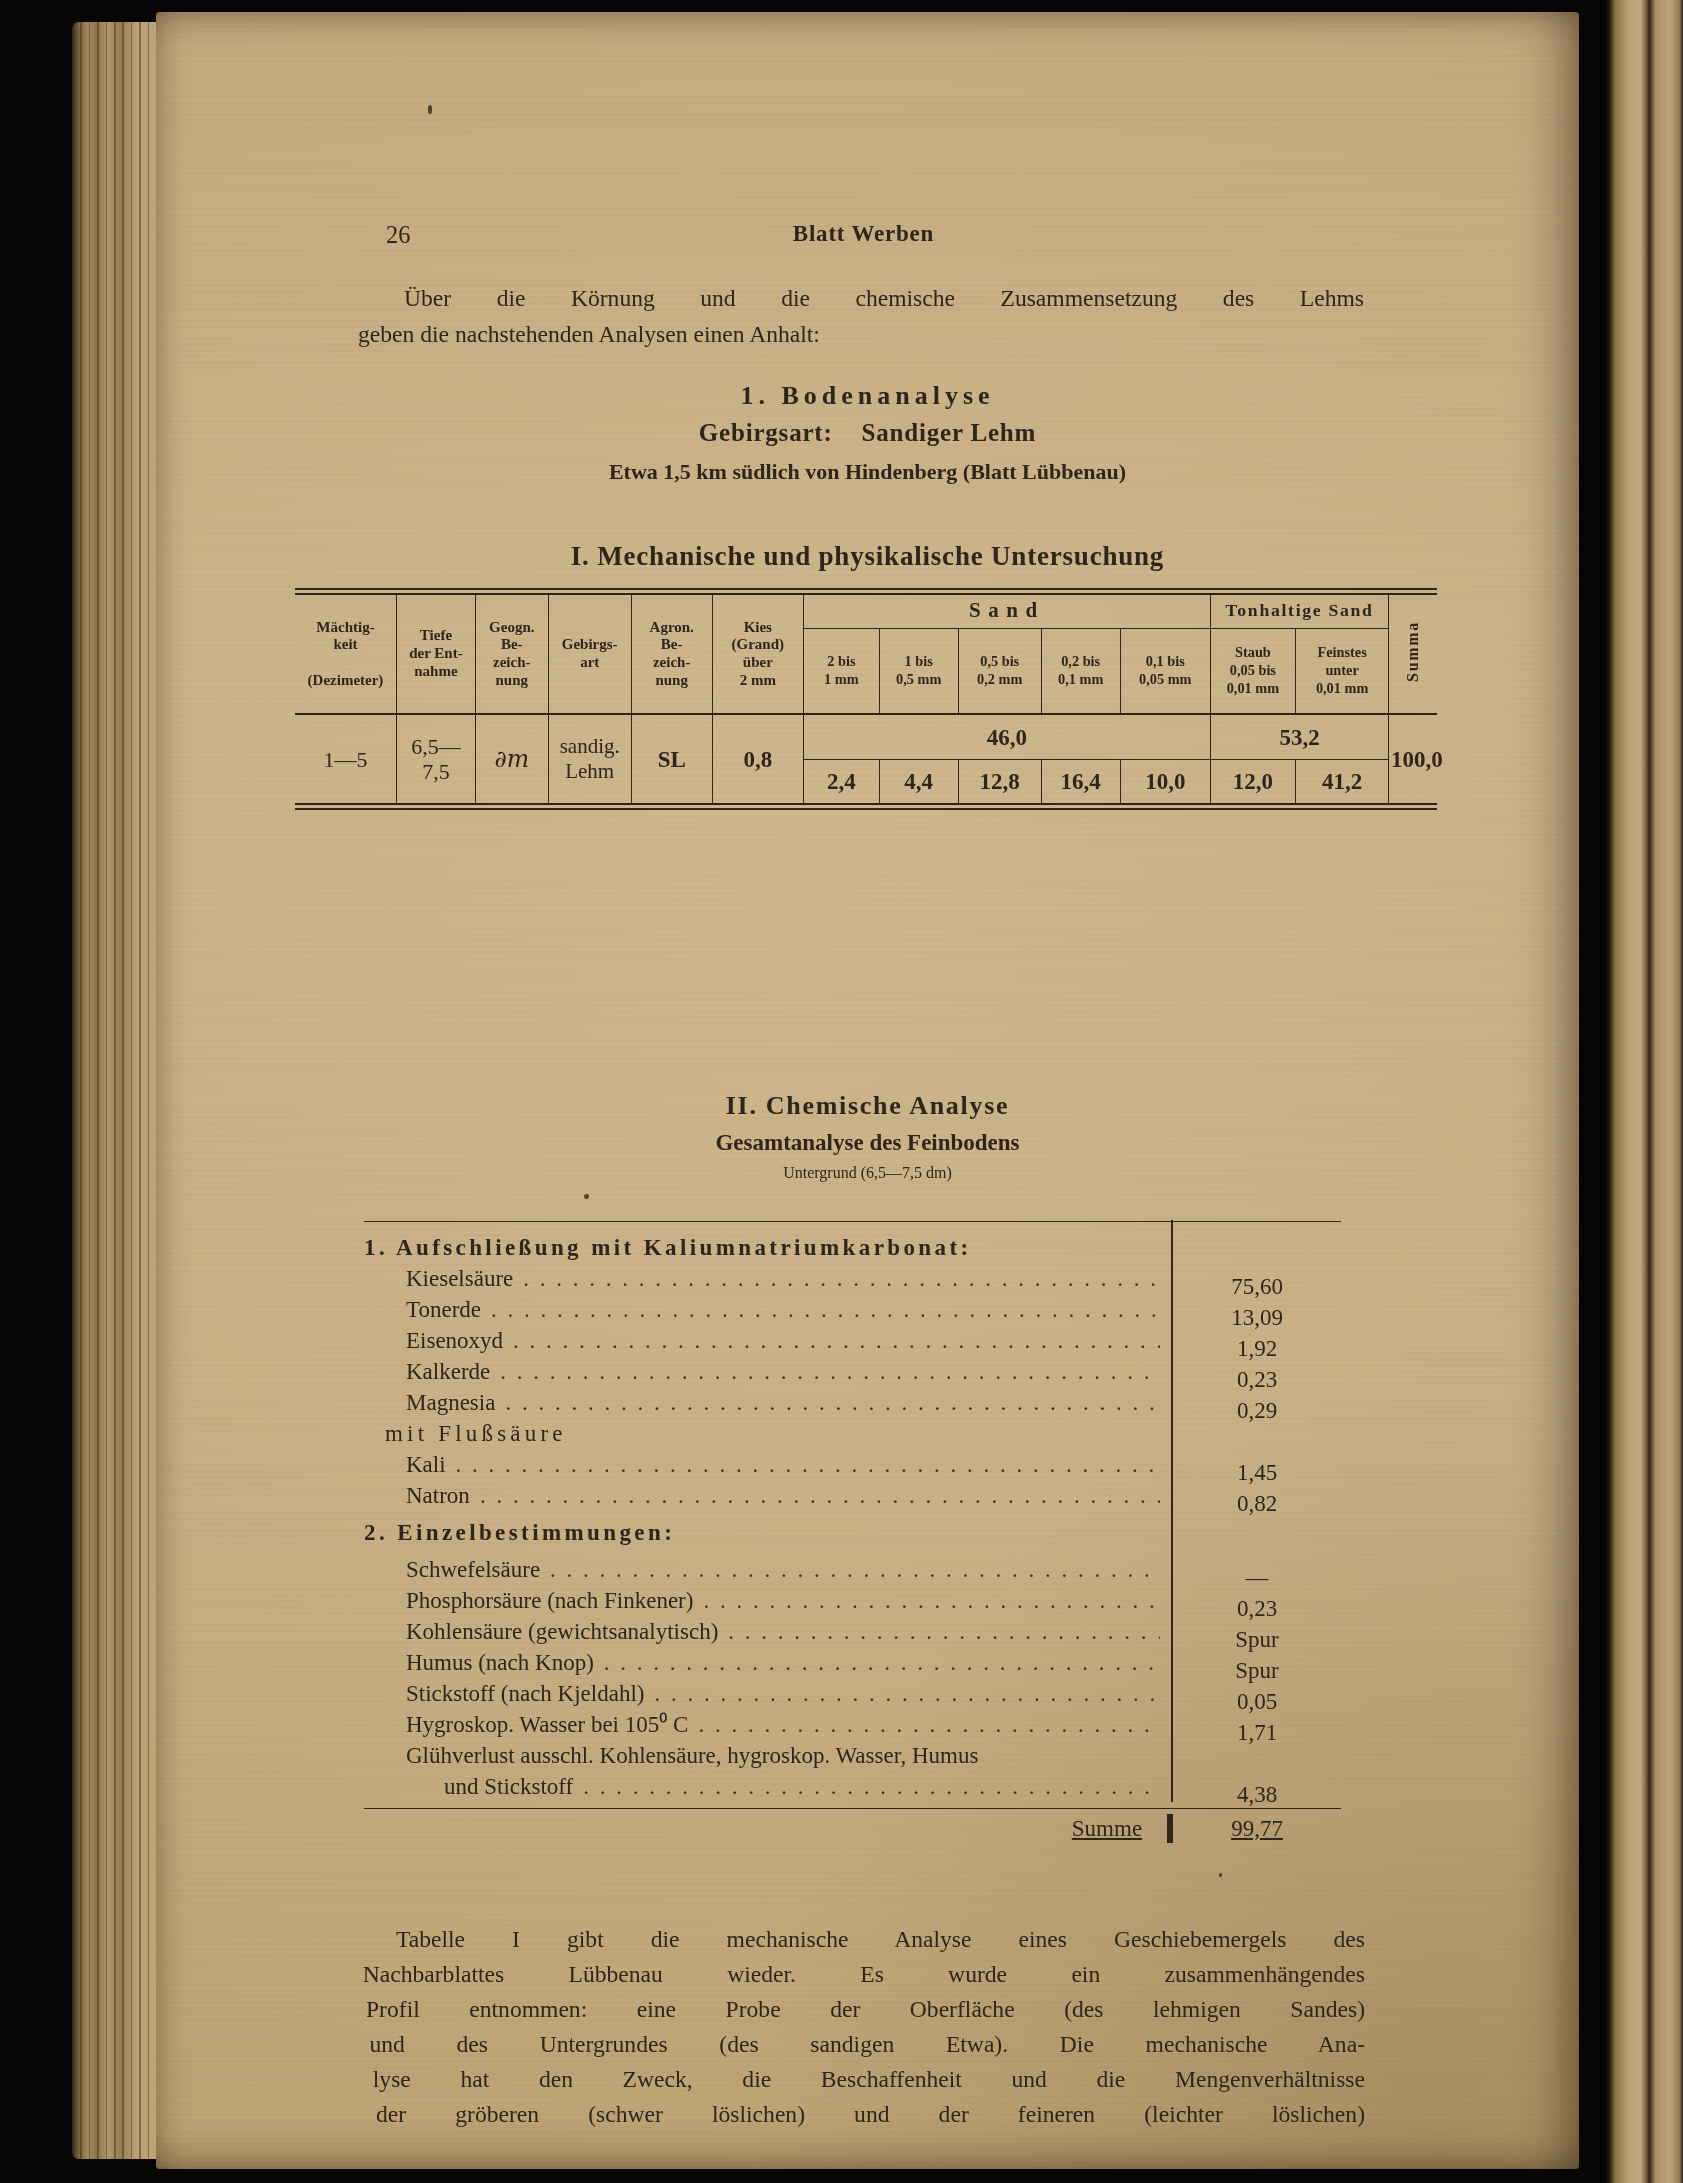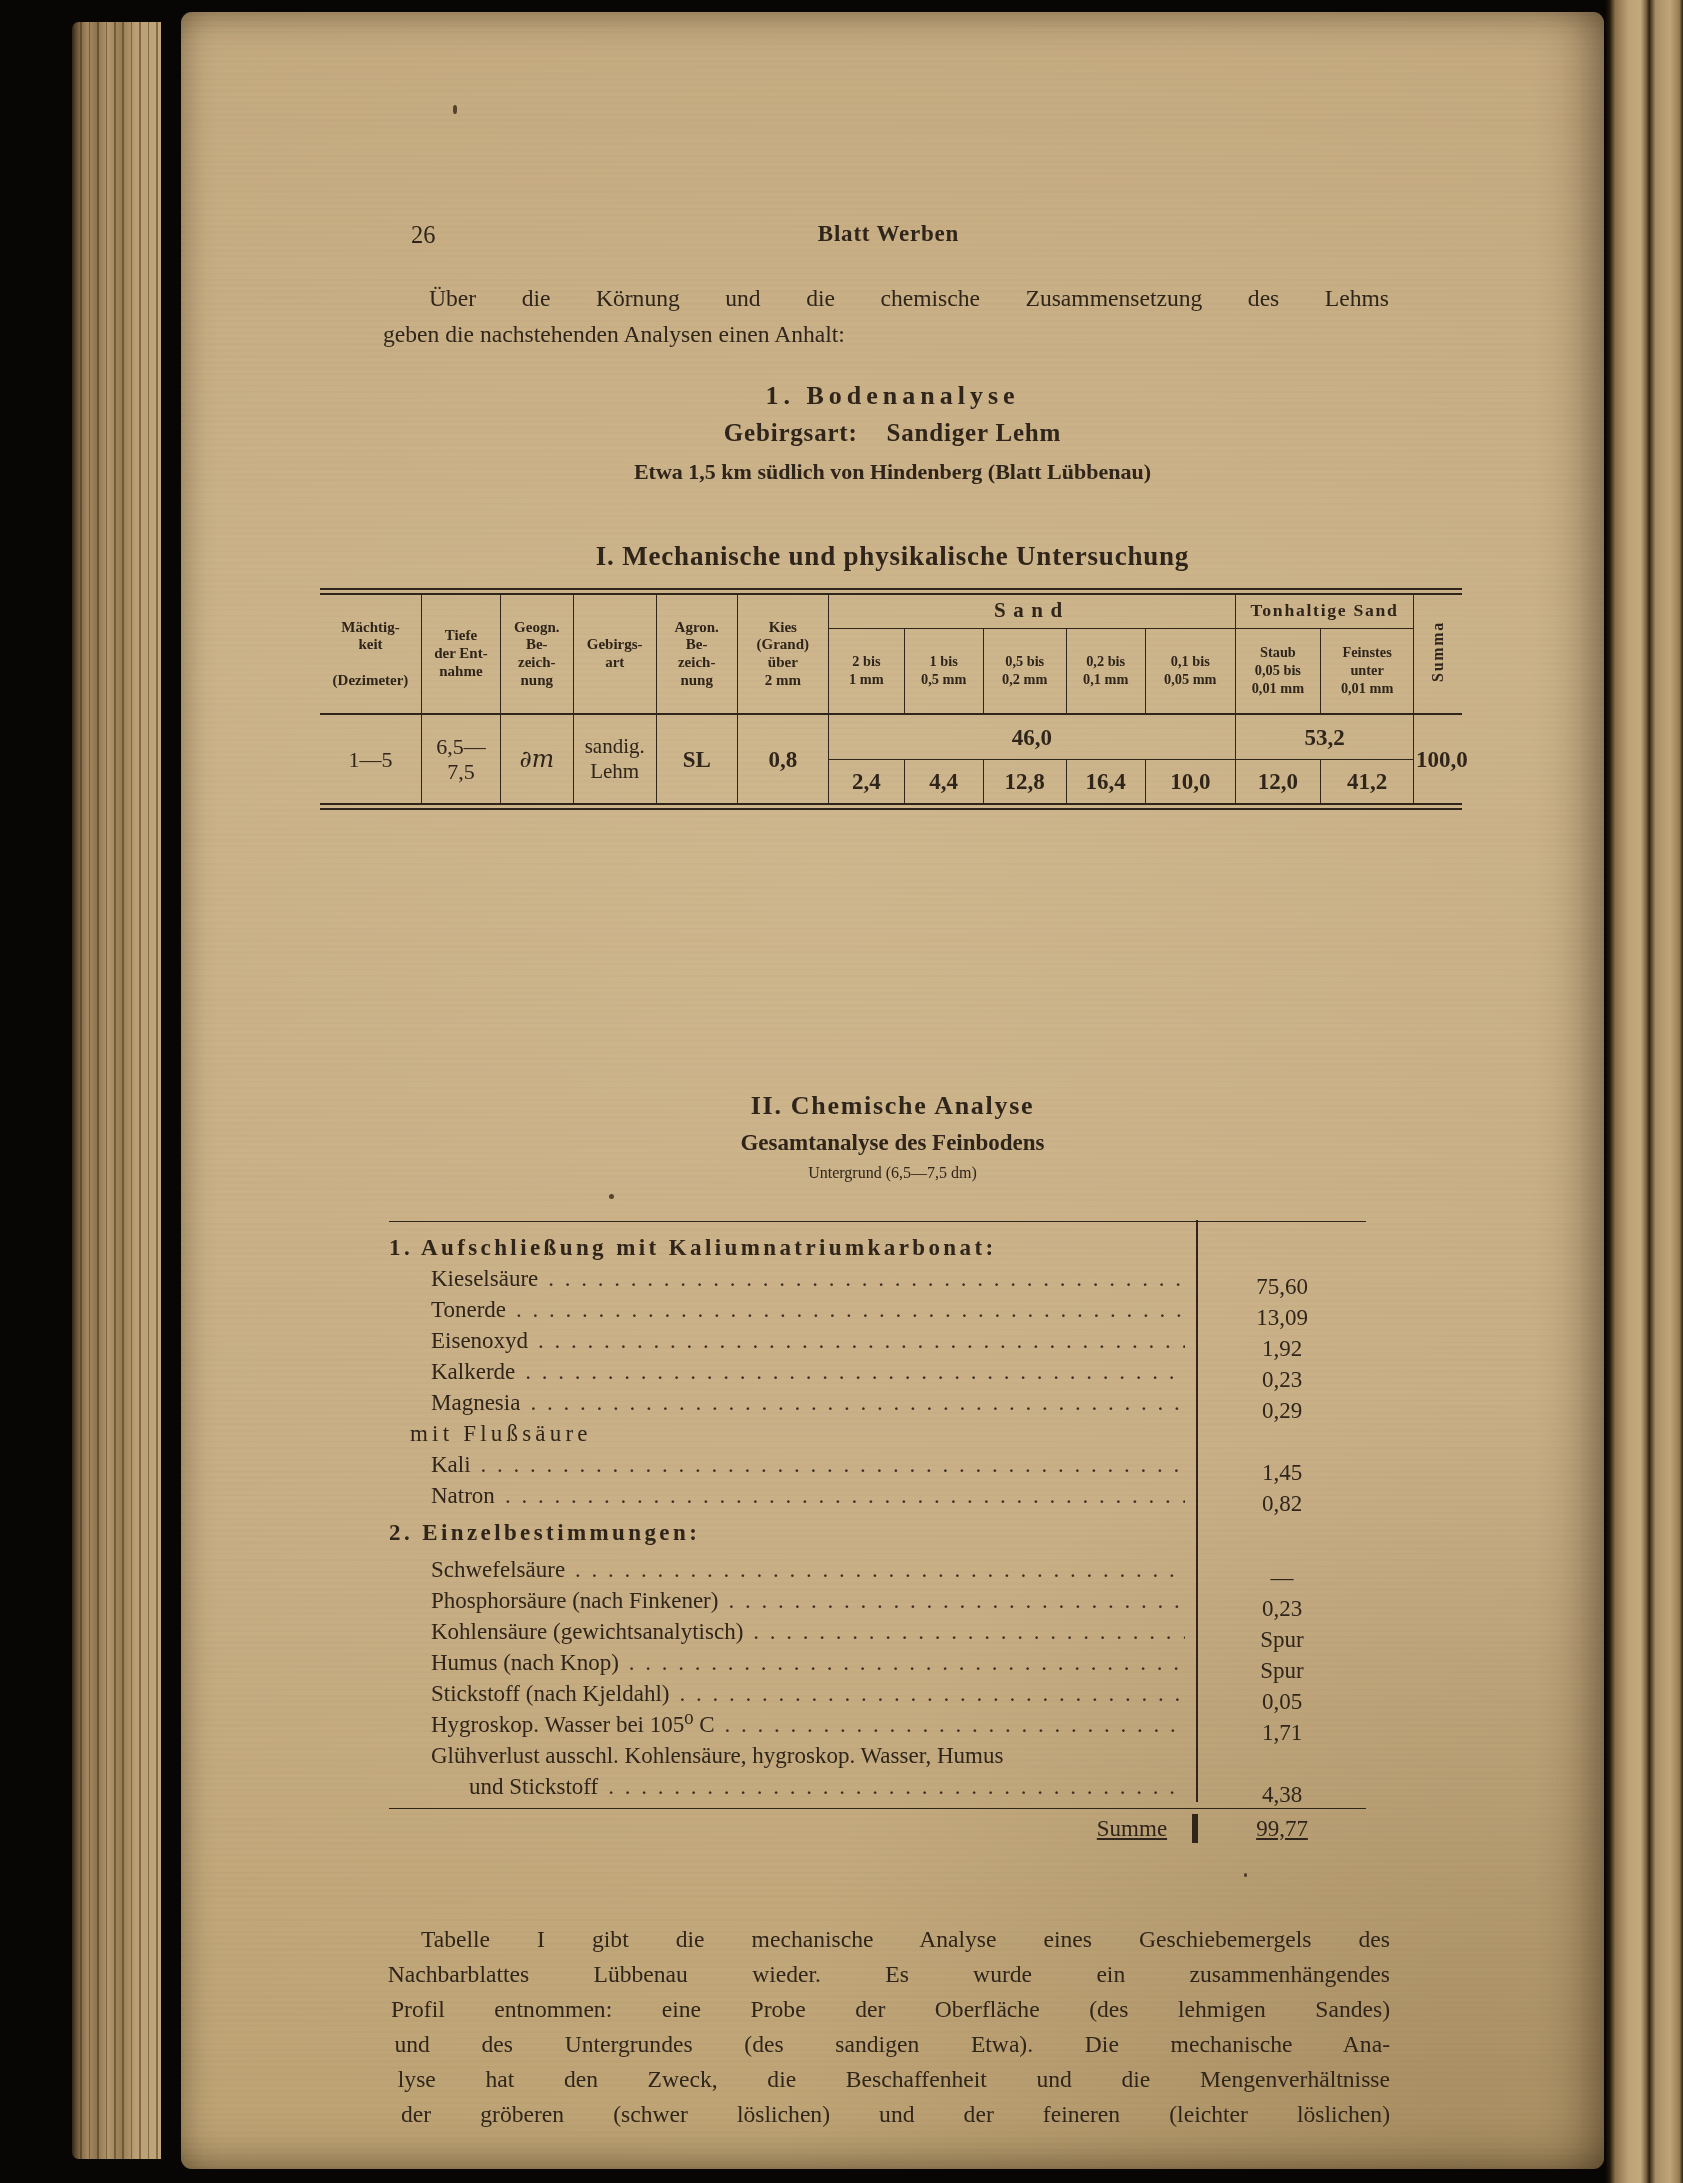--- a/index.html
+++ b/index.html
@@ -17,32 +17,31 @@
       repeating-linear-gradient(90deg, rgba(55,40,20,.45) 0 1.7px, rgba(0,0,0,0) 1.7px 8.4px),
       linear-gradient(90deg,#3a2d1b 0%,#7a6442 8%,#a68b62 18%,#8d744e 28%,#b2966c 40%,#977c54 55%,#bb9f75 72%,#c0a57b 100%);
   }
   
   .right-edge{
     position:absolute;left:1605px;top:0;width:79px;height:2183px;
     background:linear-gradient(90deg,#050403 0%,#241a0e 6%,#8a7049 13%,#bda278 30%,#c3a87e 45%,#7d6440 52%,#2e2212 56%,#a98e64 64%,#c0a57b 82%,#967b52 94%,#0c0906 100%);
   }
   .page{
     position:absolute;left:156px;top:11.8px;width:1423px;height:2157px;
-    border-radius:11px;
+    border-radius:4px;
     background:
       radial-gradient(120% 90% at 45% 40%, rgba(255,240,210,0.10), rgba(0,0,0,0) 70%),
       radial-gradient(80% 60% at 90% 100%, rgba(70,45,15,0.18), rgba(0,0,0,0) 60%),
       repeating-linear-gradient(0deg, rgba(0,0,0,0.015) 0 2.5px, rgba(0,0,0,0) 2.5px 5.9px),
       linear-gradient(180deg,#c3a87d 0%,#c9b086 30%,#c6ac82 70%,#bda273 100%);
     box-shadow:
       inset -38px 0 51px -25px rgba(35,22,8,0.45),
       inset 21px 0 34px -21px rgba(50,35,15,0.30),
       inset 0 21px 38px -21px rgba(50,35,15,0.35),
       inset 0 -27px 46px -27px rgba(40,28,10,0.45);
-    margin-left: 25px;
   }
   .page *{box-sizing:border-box;}
 
   
   .running{position:absolute;top:209px;left:198px;width:1019px;height:34px;}
   .pgnum{position:absolute;left:32px;top:0;font-size:24.4px;}
   .rtitle{text-align:center;font-weight:700;font-size:23px;letter-spacing:0.8px;}
 
   
   .intro{position:absolute;top:268px;left:202px;width:1006px;font-size:23.6px;line-height:36px;}
@@ -80,21 +79,21 @@
   table.mech td.small{font-size:21px;}
 
   
   .chem-head{position:absolute;top:1079px;left:202px;width:1019px;text-align:center;}
   .c1{font-size:26px;font-weight:700;letter-spacing:1.7px;}
   .c2{font-size:23px;font-weight:700;margin-top:9.3px;}
   .c3{font-size:16px;margin-top:7.6px;}
 
   
   .chem{position:absolute;top:1209px;left:208px;width:977px;border-top:1.7px solid #2f251a;padding-top:10px;font-size:23px;}
-  .chem-rows{position:relative;}
+  .chem-rows{position:relative;font-family:Liberation Serif, serif;}
   .chem-rows::after{content:"";position:absolute;top:-11.8px;bottom:0;right:168px;width:1.7px;background:#2f251a;}
   .crow{display:flex;align-items:baseline;line-height:31px;}
   .crow .lbl{white-space:nowrap;}
   .crow.sec .lbl{font-weight:700;letter-spacing:3.4px;}
   .crow.subsec .lbl{letter-spacing:4.2px;padding-left:21px;}
   .crow .ind1{padding-left:42px;}
   .crow .ind2{padding-left:80px;}
   .crow.mt{margin-top:5.9px;}
   .dots{flex:1;overflow:hidden;white-space:nowrap;margin:0 13.5px 0 10px;letter-spacing:2.5px;color:#3a2e20;}
   .dots::after{content:". . . . . . . . . . . . . . . . . . . . . . . . . . . . . . . . . . . . . . . . . . . . . . . . . . . . . . . . . . . . . . . . . . . . . .";}

